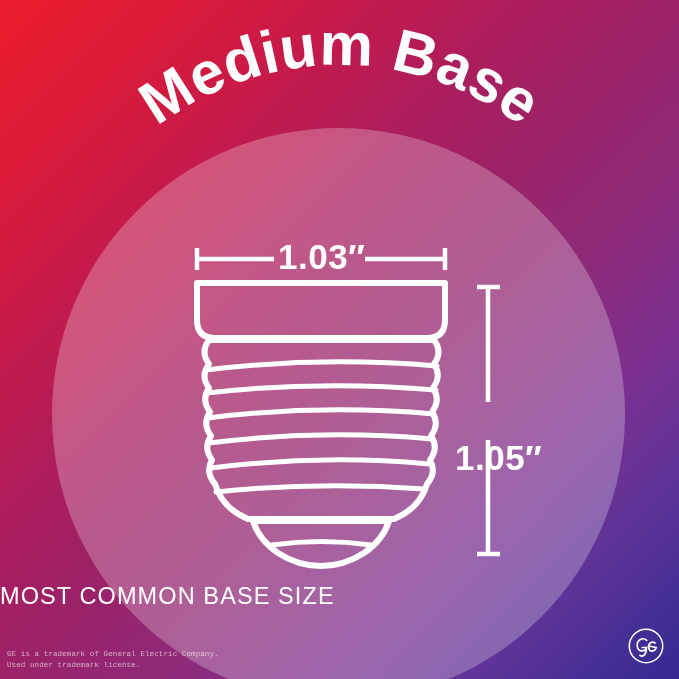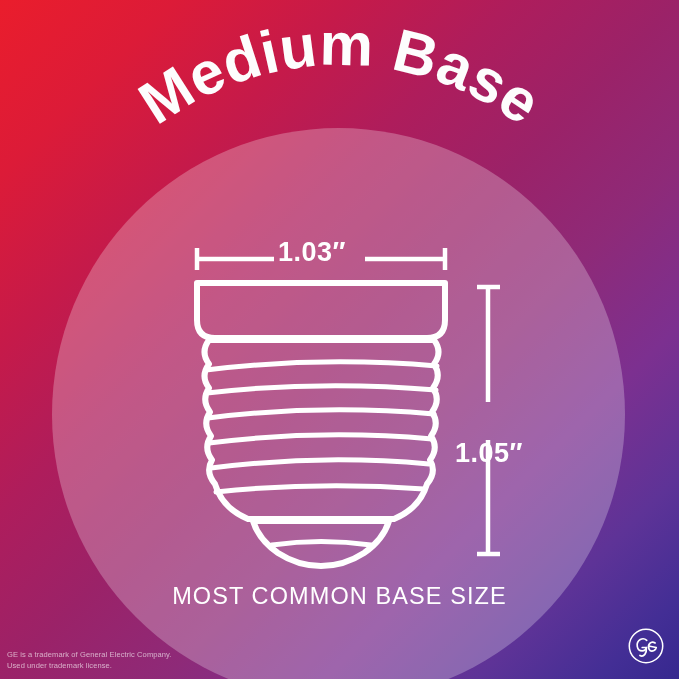--- a/index.html
+++ b/index.html
@@ -58,53 +58,53 @@
   #artwork {
     position: absolute;
     left: 0;
     top: 0;
     width: 679px;
     height: 679px;
   }
   .dim-label {
     position: absolute;
     color: #ffffff;
-    font-size: 27px;
+    font-size: 35px;
     font-weight: bold;
     letter-spacing: 0.5px;
     white-space: nowrap;
   }
   #dim-h-label {
     left: 278px;
     top: 237px;
   }
   #dim-v-label {
     left: 455px;
     top: 406px;
     margin-top: 32px;
   }
   #caption {
     position: absolute;
     left: 0;
     top: 583px;
     width: 679px;
-    text-align: center;
     color: #ffffff;
     font-size: 23.5px;
     letter-spacing: 1.1px;
     font-weight: normal;
   }
   #legal {
     position: absolute;
     left: 7px;
     bottom: 8px;
     color: rgba(255,255,255,0.62);
     font-size: 7.5px;
     line-height: 11px;
     letter-spacing: 0.1px;
+    font-family: Liberation Mono, monospace;
   }
   #ge-logo {
     position: absolute;
     right: 14px;
     bottom: 14px;
     width: 38px;
     height: 38px;
   }
 </style>
 </head>

